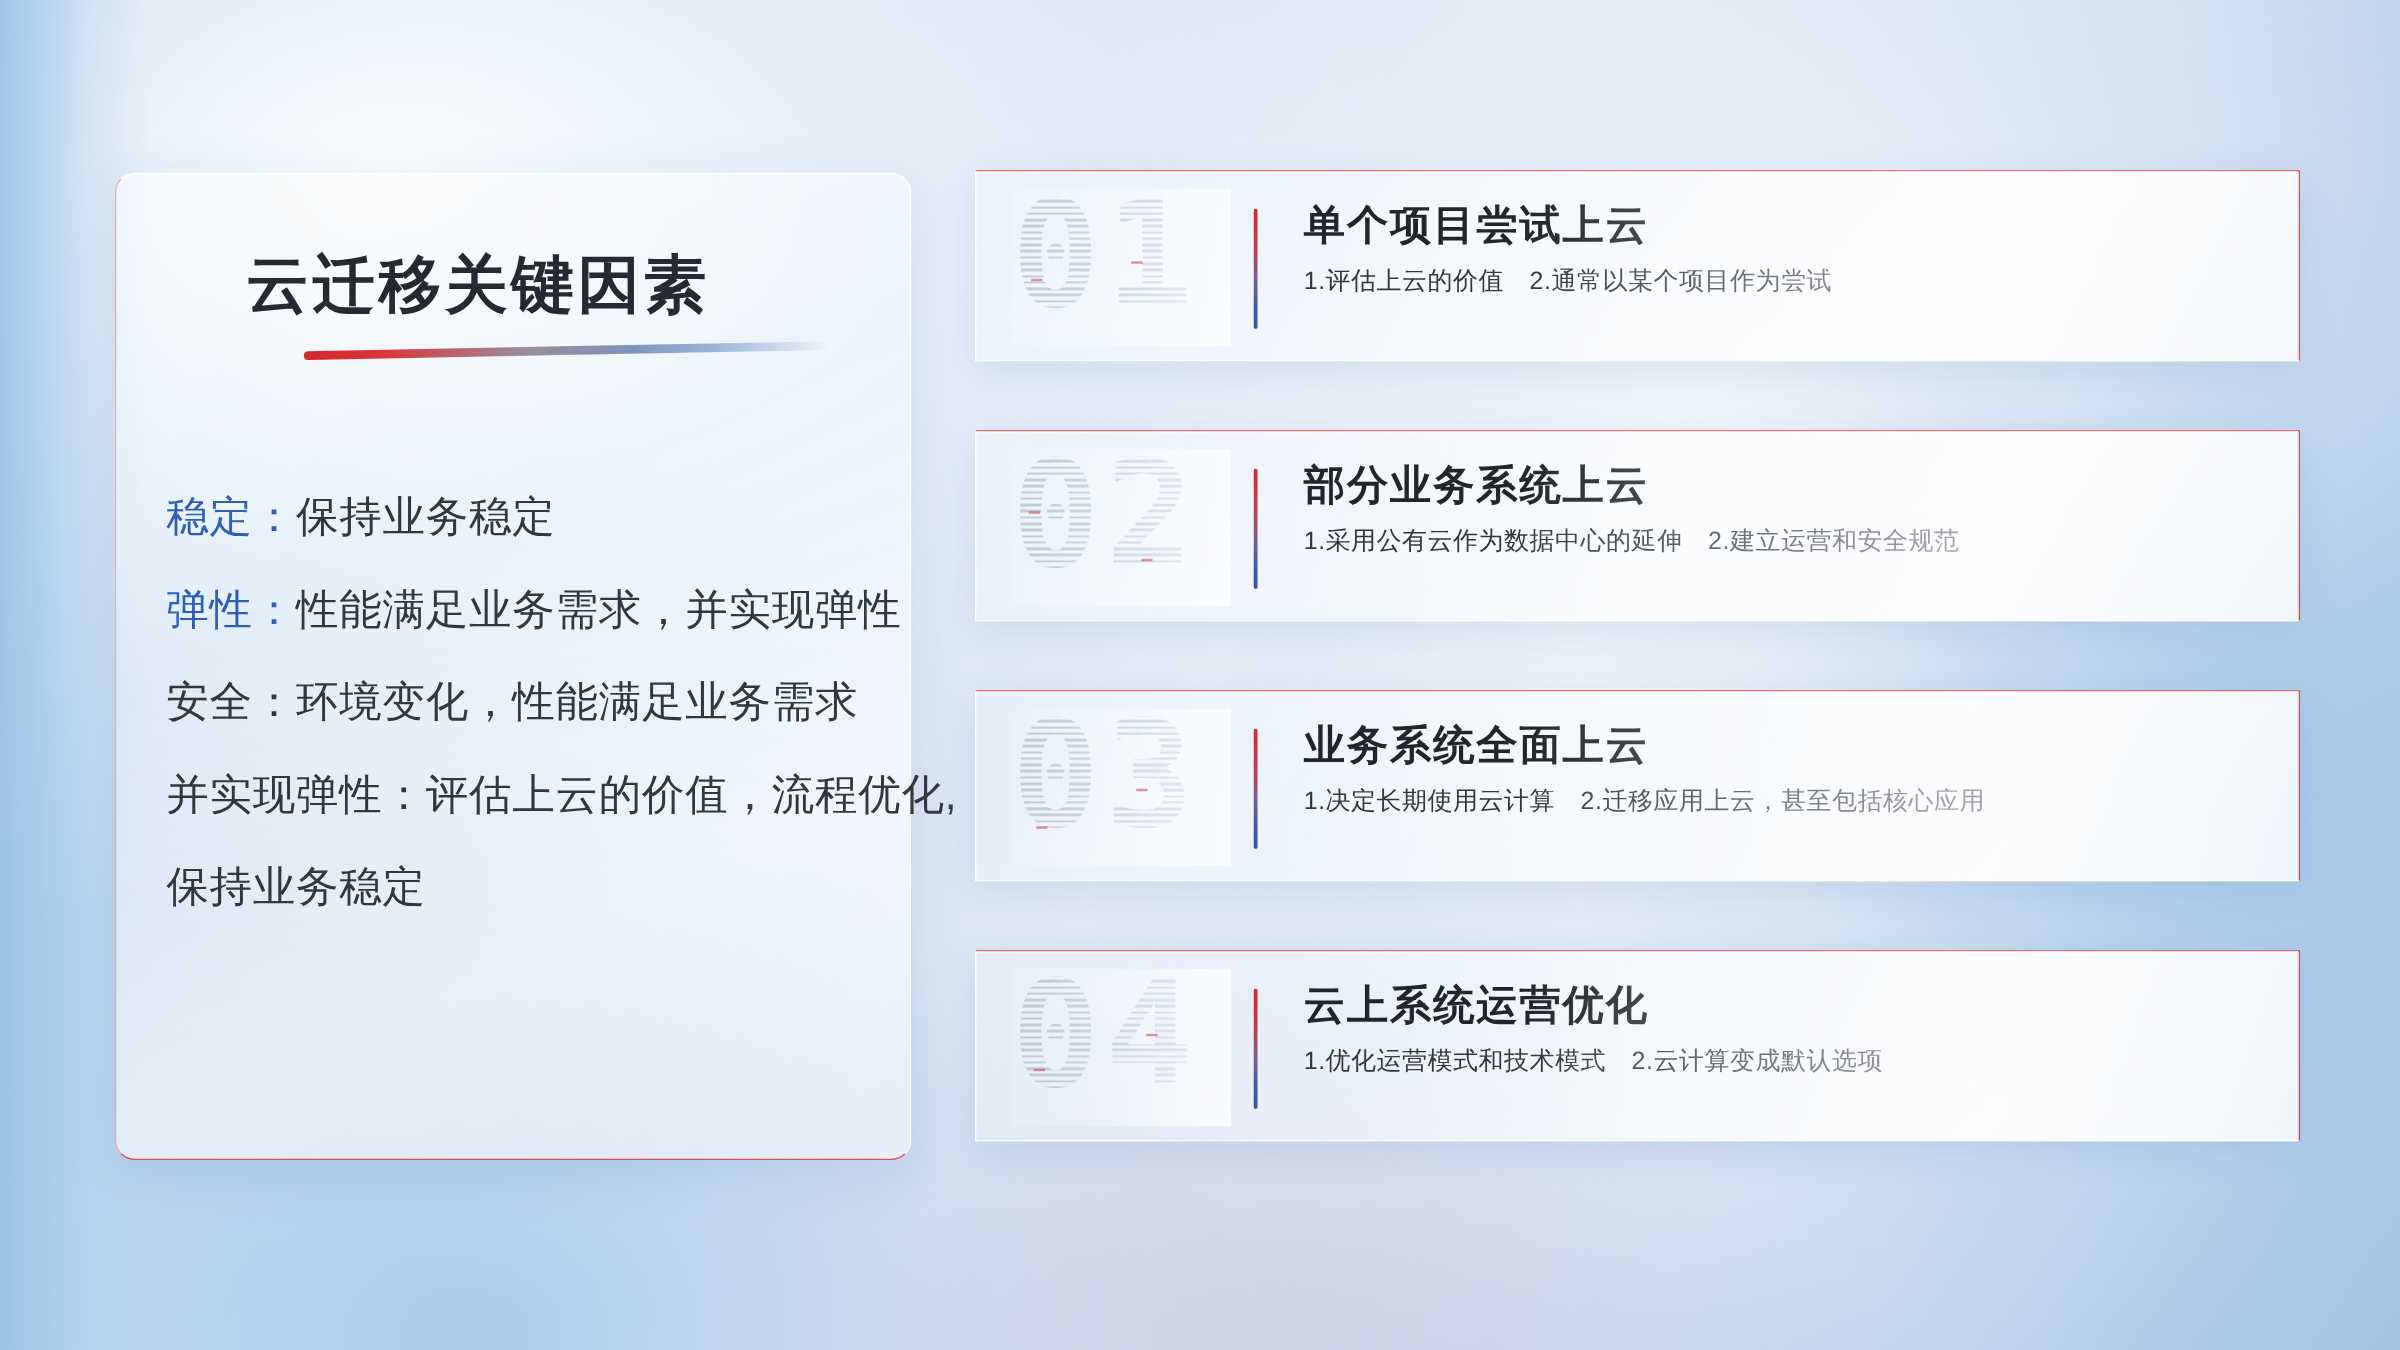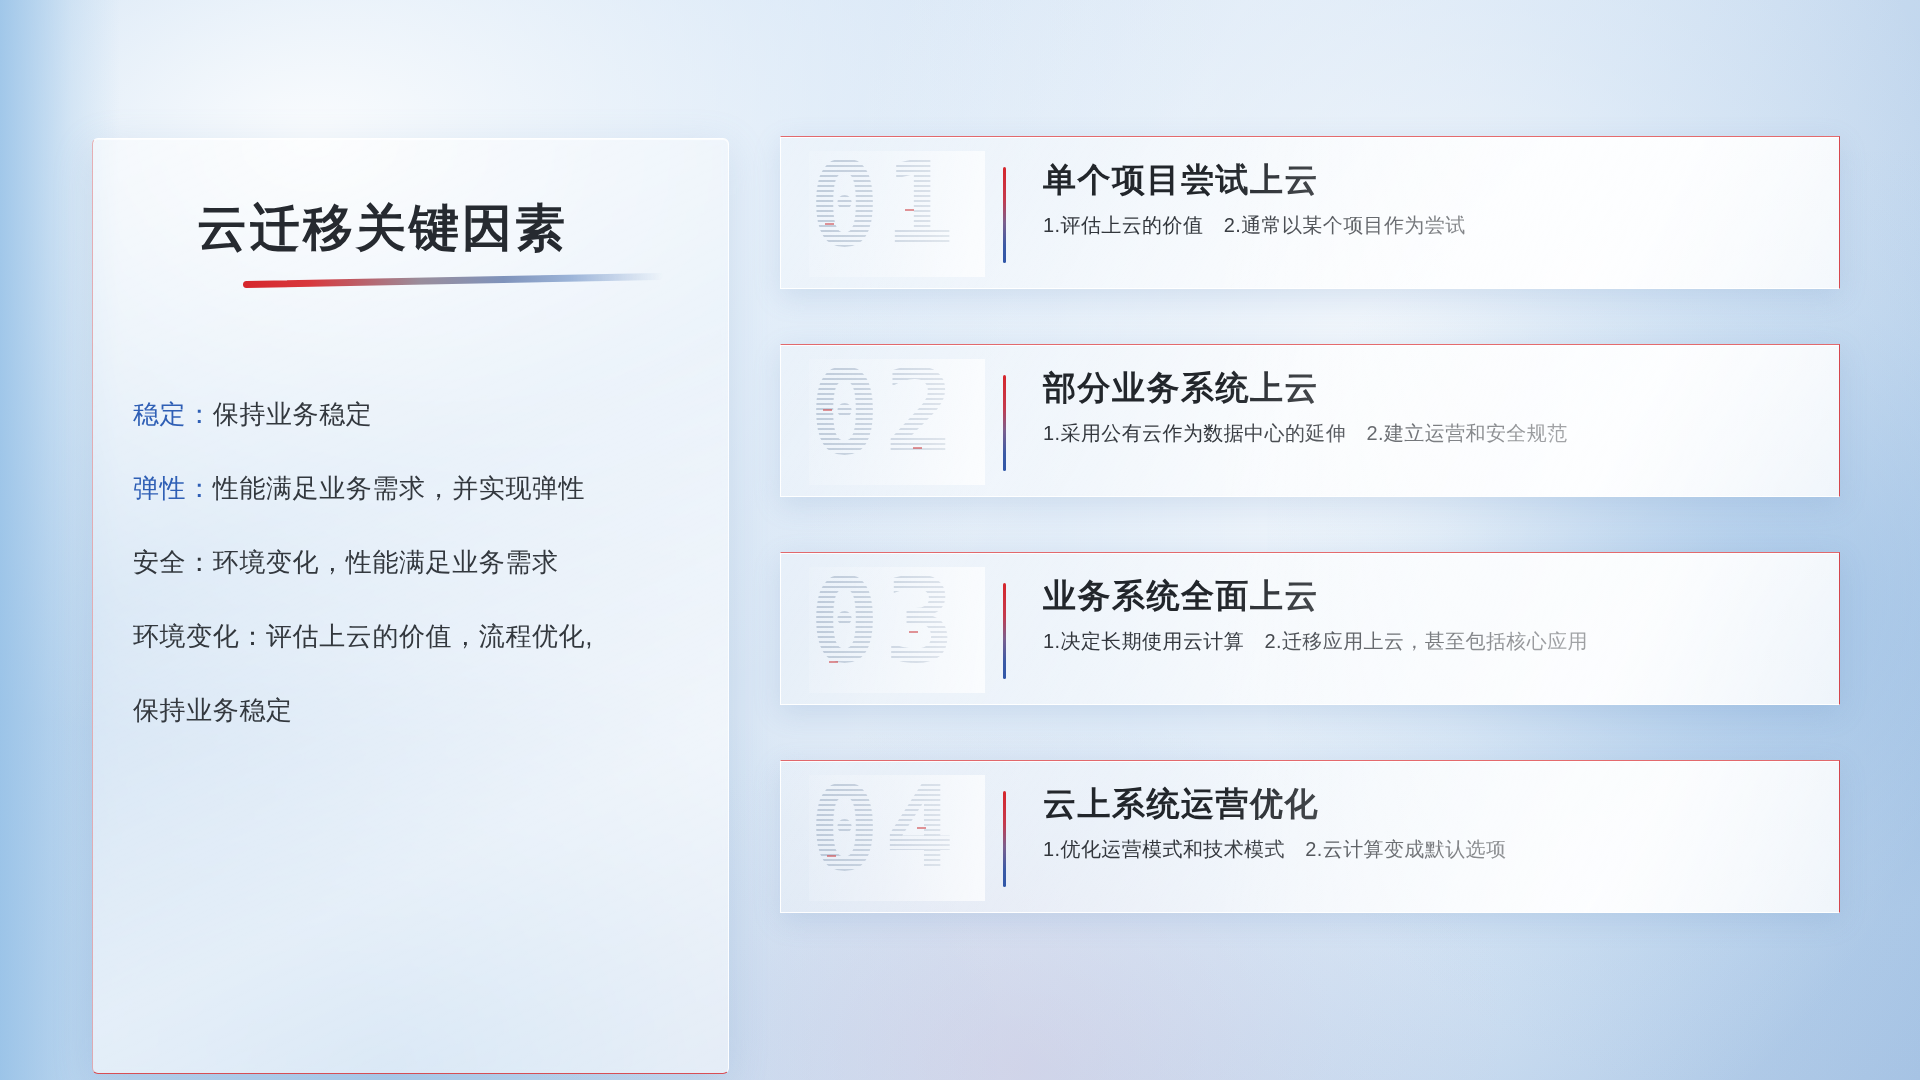--- a/index.html
+++ b/index.html
@@ -38,22 +38,22 @@
   .bg-band{
     position:absolute;left:0;top:0;width:120px;height:100%;
     background:linear-gradient(90deg,rgba(150,193,231,.85) 0%,rgba(176,209,237,.35) 60%,rgba(190,216,240,0) 100%);
   }
 
   
   .stage{position:absolute;inset:0;}
 
   
   .left-panel{
-    position:absolute;left:92px;top:138px;width:637px;height:936px;
-    border-radius:6px;
+    position:absolute;left:92px;top:138px;width:637px;height:790px;
+    border-radius:16px;
     border:1.4px solid rgba(255,255,255,.90);
     border-bottom-color:rgba(214,44,50,.82);
     border-left-color:rgba(225,120,122,.55);
     background:linear-gradient(155deg,rgba(255,255,255,.52) 0%,rgba(255,255,255,.34) 38%,rgba(255,255,255,.62) 72%,rgba(255,255,255,.50) 100%);
     box-shadow:0 10px 40px rgba(110,150,195,.20), inset 0 1px 0 rgba(255,255,255,.7);
     backdrop-filter:blur(3px);
     box-sizing:border-box;
   }
   .panel-title{
     position:absolute;left:104px;top:56px;
@@ -61,21 +61,21 @@
     letter-spacing:3px;white-space:nowrap;
   }
   .panel-rule{
     position:absolute;left:150px;top:138px;width:420px;height:7px;
     border-radius:4px;
     background:linear-gradient(90deg,#d6262c 0%,#d8383d 16%,#9a8d9b 42%,#7f93bb 62%,#9cb4d8 78%,rgba(186,205,230,0) 100%);
     transform:skewY(-1.1deg);
   }
   .factor-list{position:absolute;left:40px;top:238px;right:26px;}
   .factor{
-    font-size:26px;line-height:74px;color:#32373d;white-space:nowrap;
+    font-size:34px;line-height:74px;color:#32373d;white-space:nowrap;
     letter-spacing:.6px;
   }
   .factor .lbl{font-weight:400;}
   .factor .lbl.accent{color:#2f5fb5;}
   .factor .val{color:#33383e;}
   .factor.cont{padding-left:0;}
 
   
   .cards{position:absolute;left:780px;top:136px;width:1060px;}
   .card{
@@ -164,21 +164,21 @@
       <div class="factor">
         <span class="lbl accent">弹性：</span><span class="val">性能满足业务需求，并实现弹性</span>
       </div>
 
       <div class="factor">
         <span class="lbl">安全：</span><span class="val">环境变化，性能满足业务需求</span>
       </div>
 
 
       <div class="factor">
-        <span class="lbl">环境变化：</span><span class="val">评估上云的价值，流程优化,</span>
+        <span class="lbl">并实现弹性：</span><span class="val">评估上云的价值，流程优化,</span>
       </div>
 
       <div class="factor cont">
         <span class="val">保持业务稳定</span>
       </div>
 
     </div>
   </div>
 
   <div class="cards">

